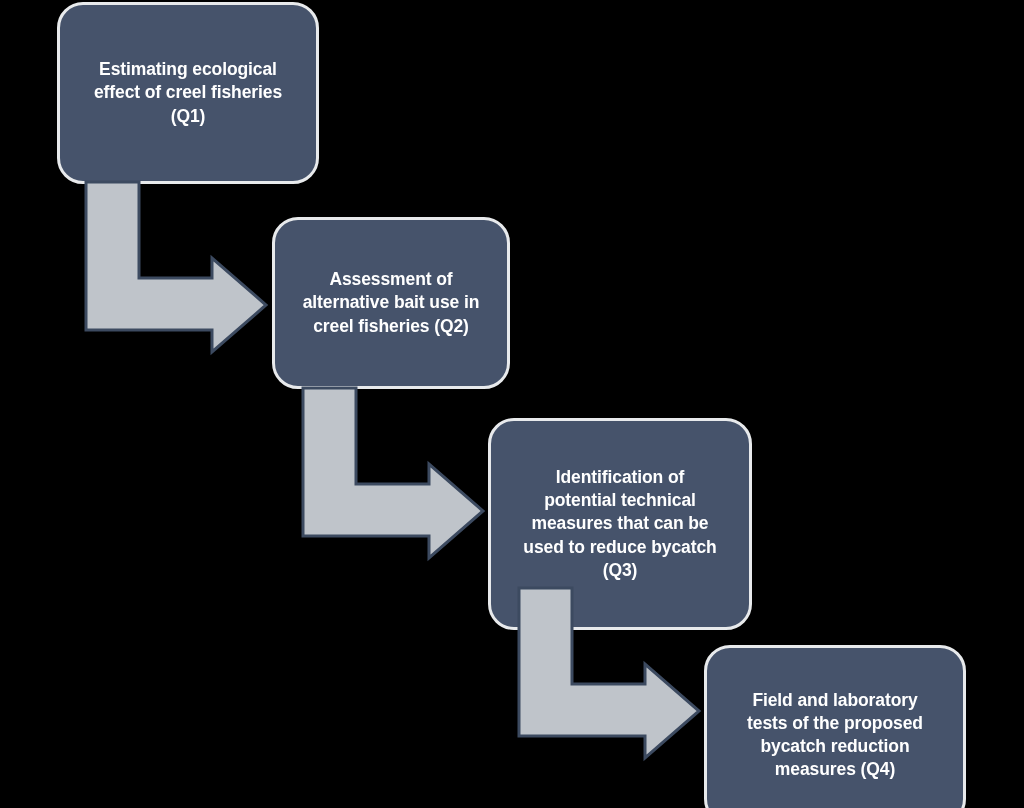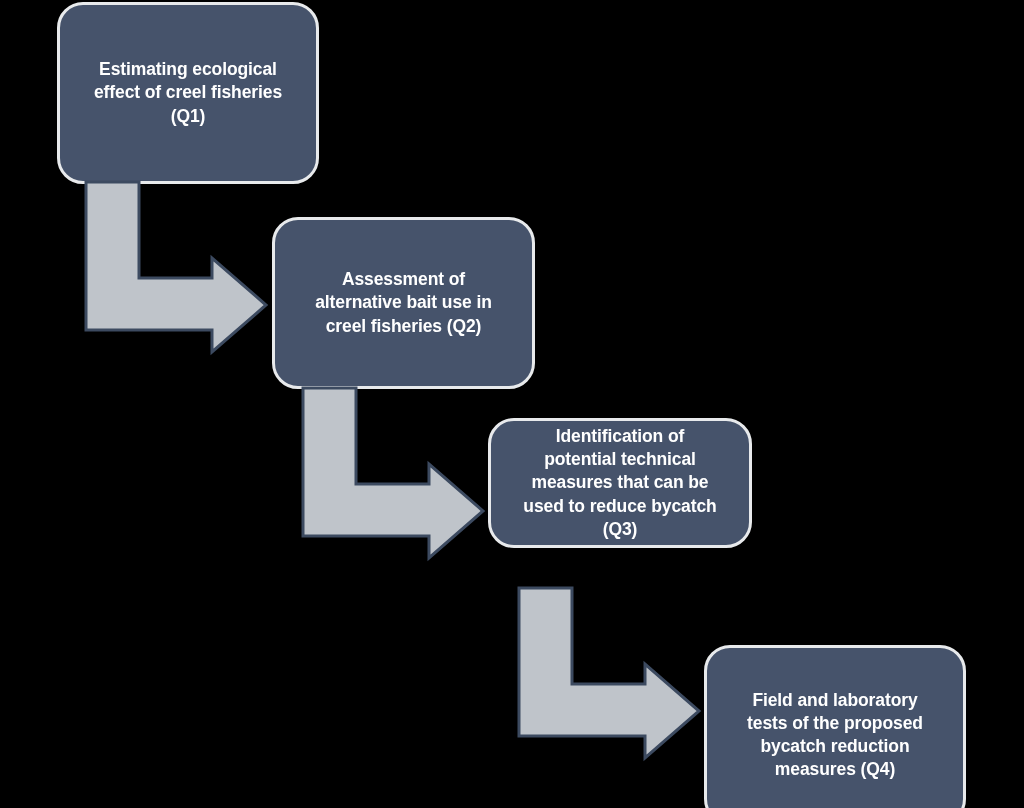--- a/index.html
+++ b/index.html
@@ -49,24 +49,24 @@
     fill: #bfc4ca;
     stroke: #3c4a60;
     stroke-width: 3;
     stroke-linejoin: miter;
   }
 
   
   #node-q1 { left: 57px;  top: 2px;   width: 262px; height: 182px; }
   #node-q1 .node-label { font-size: 17.5px; }
 
-  #node-q2 { left: 272px; top: 217px; width: 263px; height: 172px; }
+  #node-q2 { left: 272px; top: 217px; width: 238px; height: 172px; }
   #node-q2 .node-label { font-size: 17.5px; }
 
-  #node-q3 { left: 488px; top: 418px; width: 264px; height: 130px; }
+  #node-q3 { left: 488px; top: 418px; width: 264px; height: 212px; }
   #node-q3 .node-label { font-size: 17.5px; }
 
   #node-q4 { left: 704px; top: 620px; width: 262px; height: 180px; margin-top: 25px; }
   #node-q4 .node-label { font-size: 17.5px; }
 
   
   #arrow-1 { left: 84px;  top: 182px; width: 184px; height: 166px; }
   #arrow-2 { left: 301px; top: 388px; width: 184px; height: 166px; }
   #arrow-3 { left: 517px; top: 588px; width: 184px; height: 166px; }
 </style>

